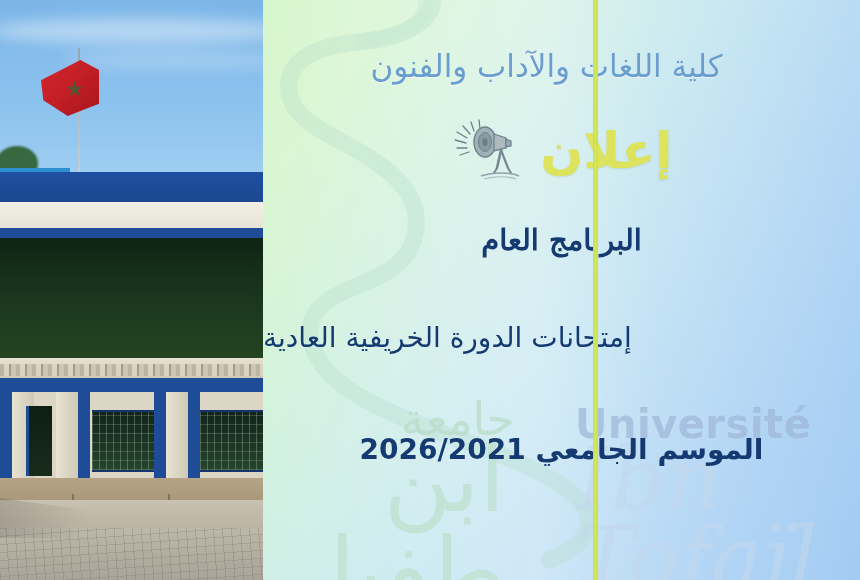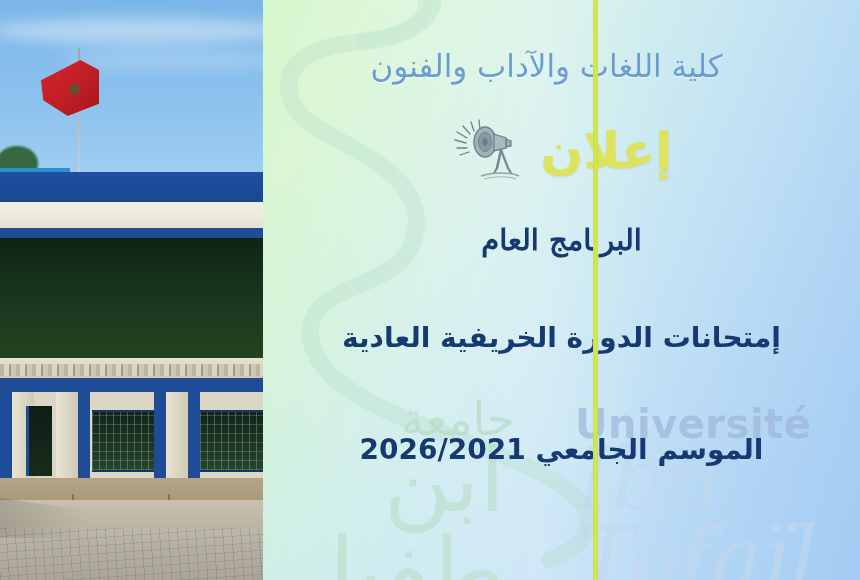--- a/index.html
+++ b/index.html
@@ -181,24 +181,24 @@
     font-size:29px;
     font-weight:bold;
     color:#153a72;
     line-height:1.3;
     direction:rtl;
   }
 
   #session-title {
     position:absolute;
     top:320px; left:0; right:0;
-    text-align:center;
+    text-align:left;
     font-family:"DejaVu Sans","Liberation Sans",sans-serif;
     font-size:28px;
-    font-weight:bold;
+    font-weight:normal;
     color:#153a72;
     line-height:1.3;
     direction:rtl;
   }
 
   #academic-year {
     position:absolute;
     top:432px; left:0; right:0;
     text-align:center;
     font-family:"DejaVu Sans","Liberation Sans",sans-serif;

